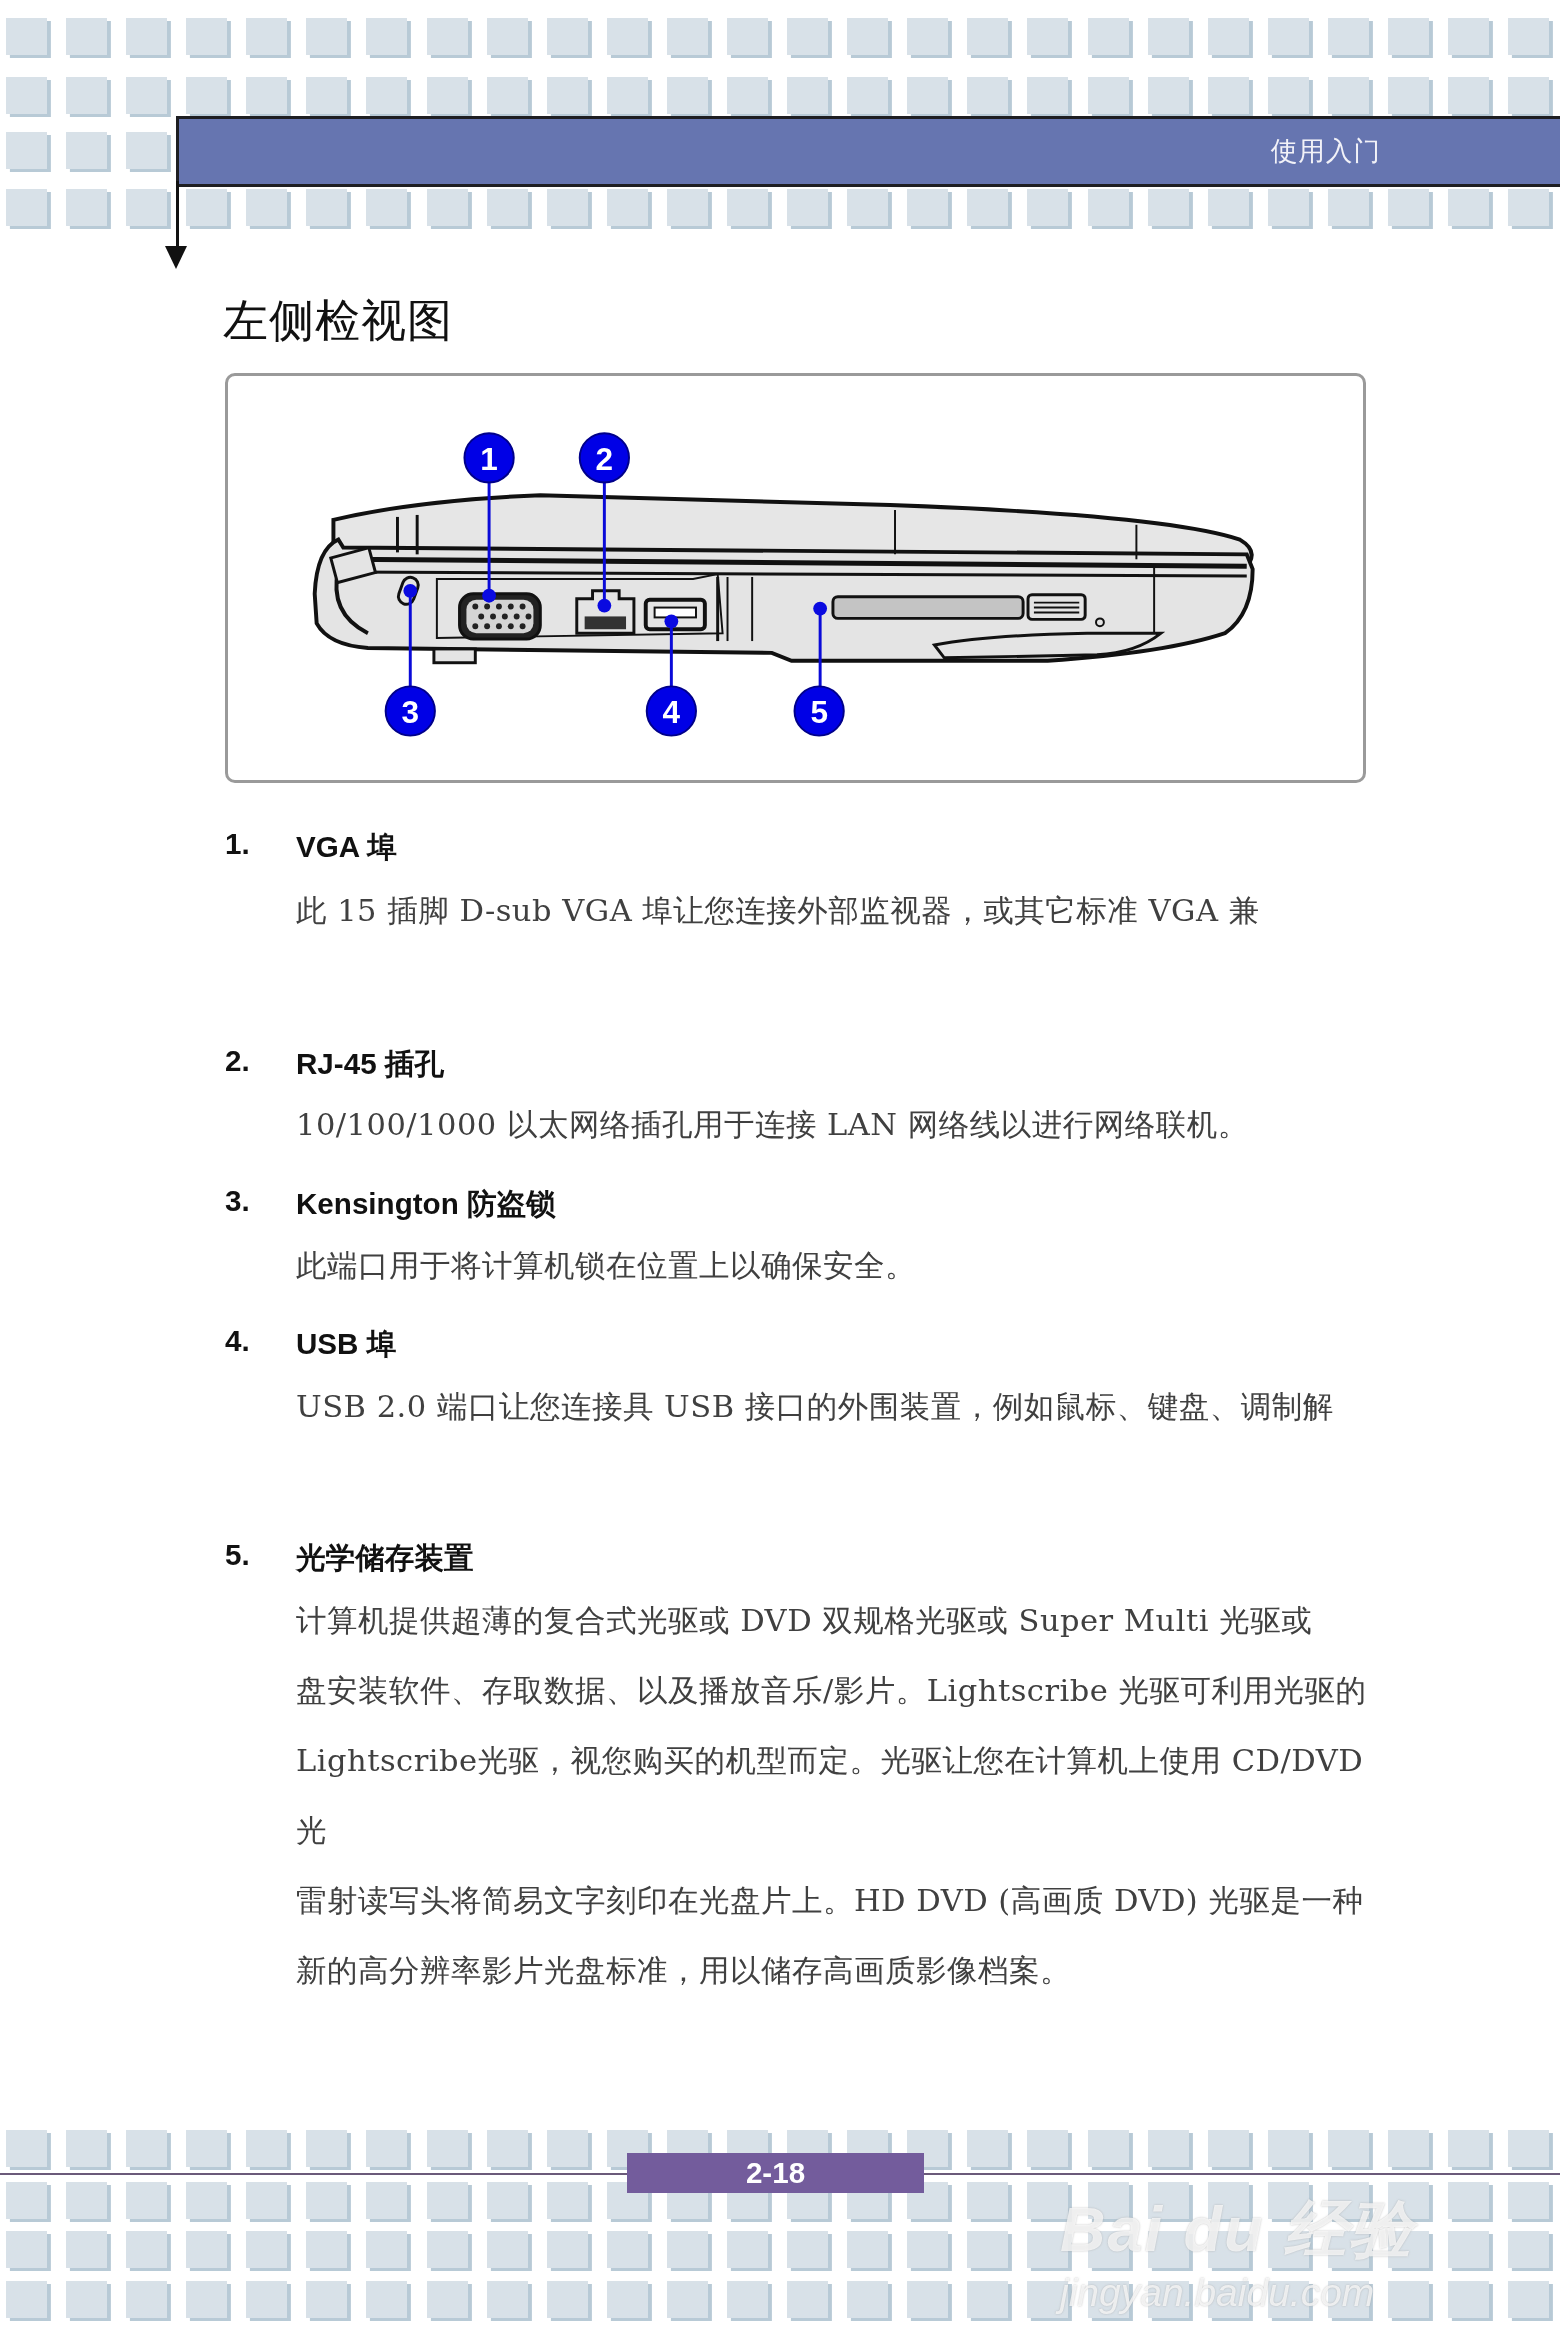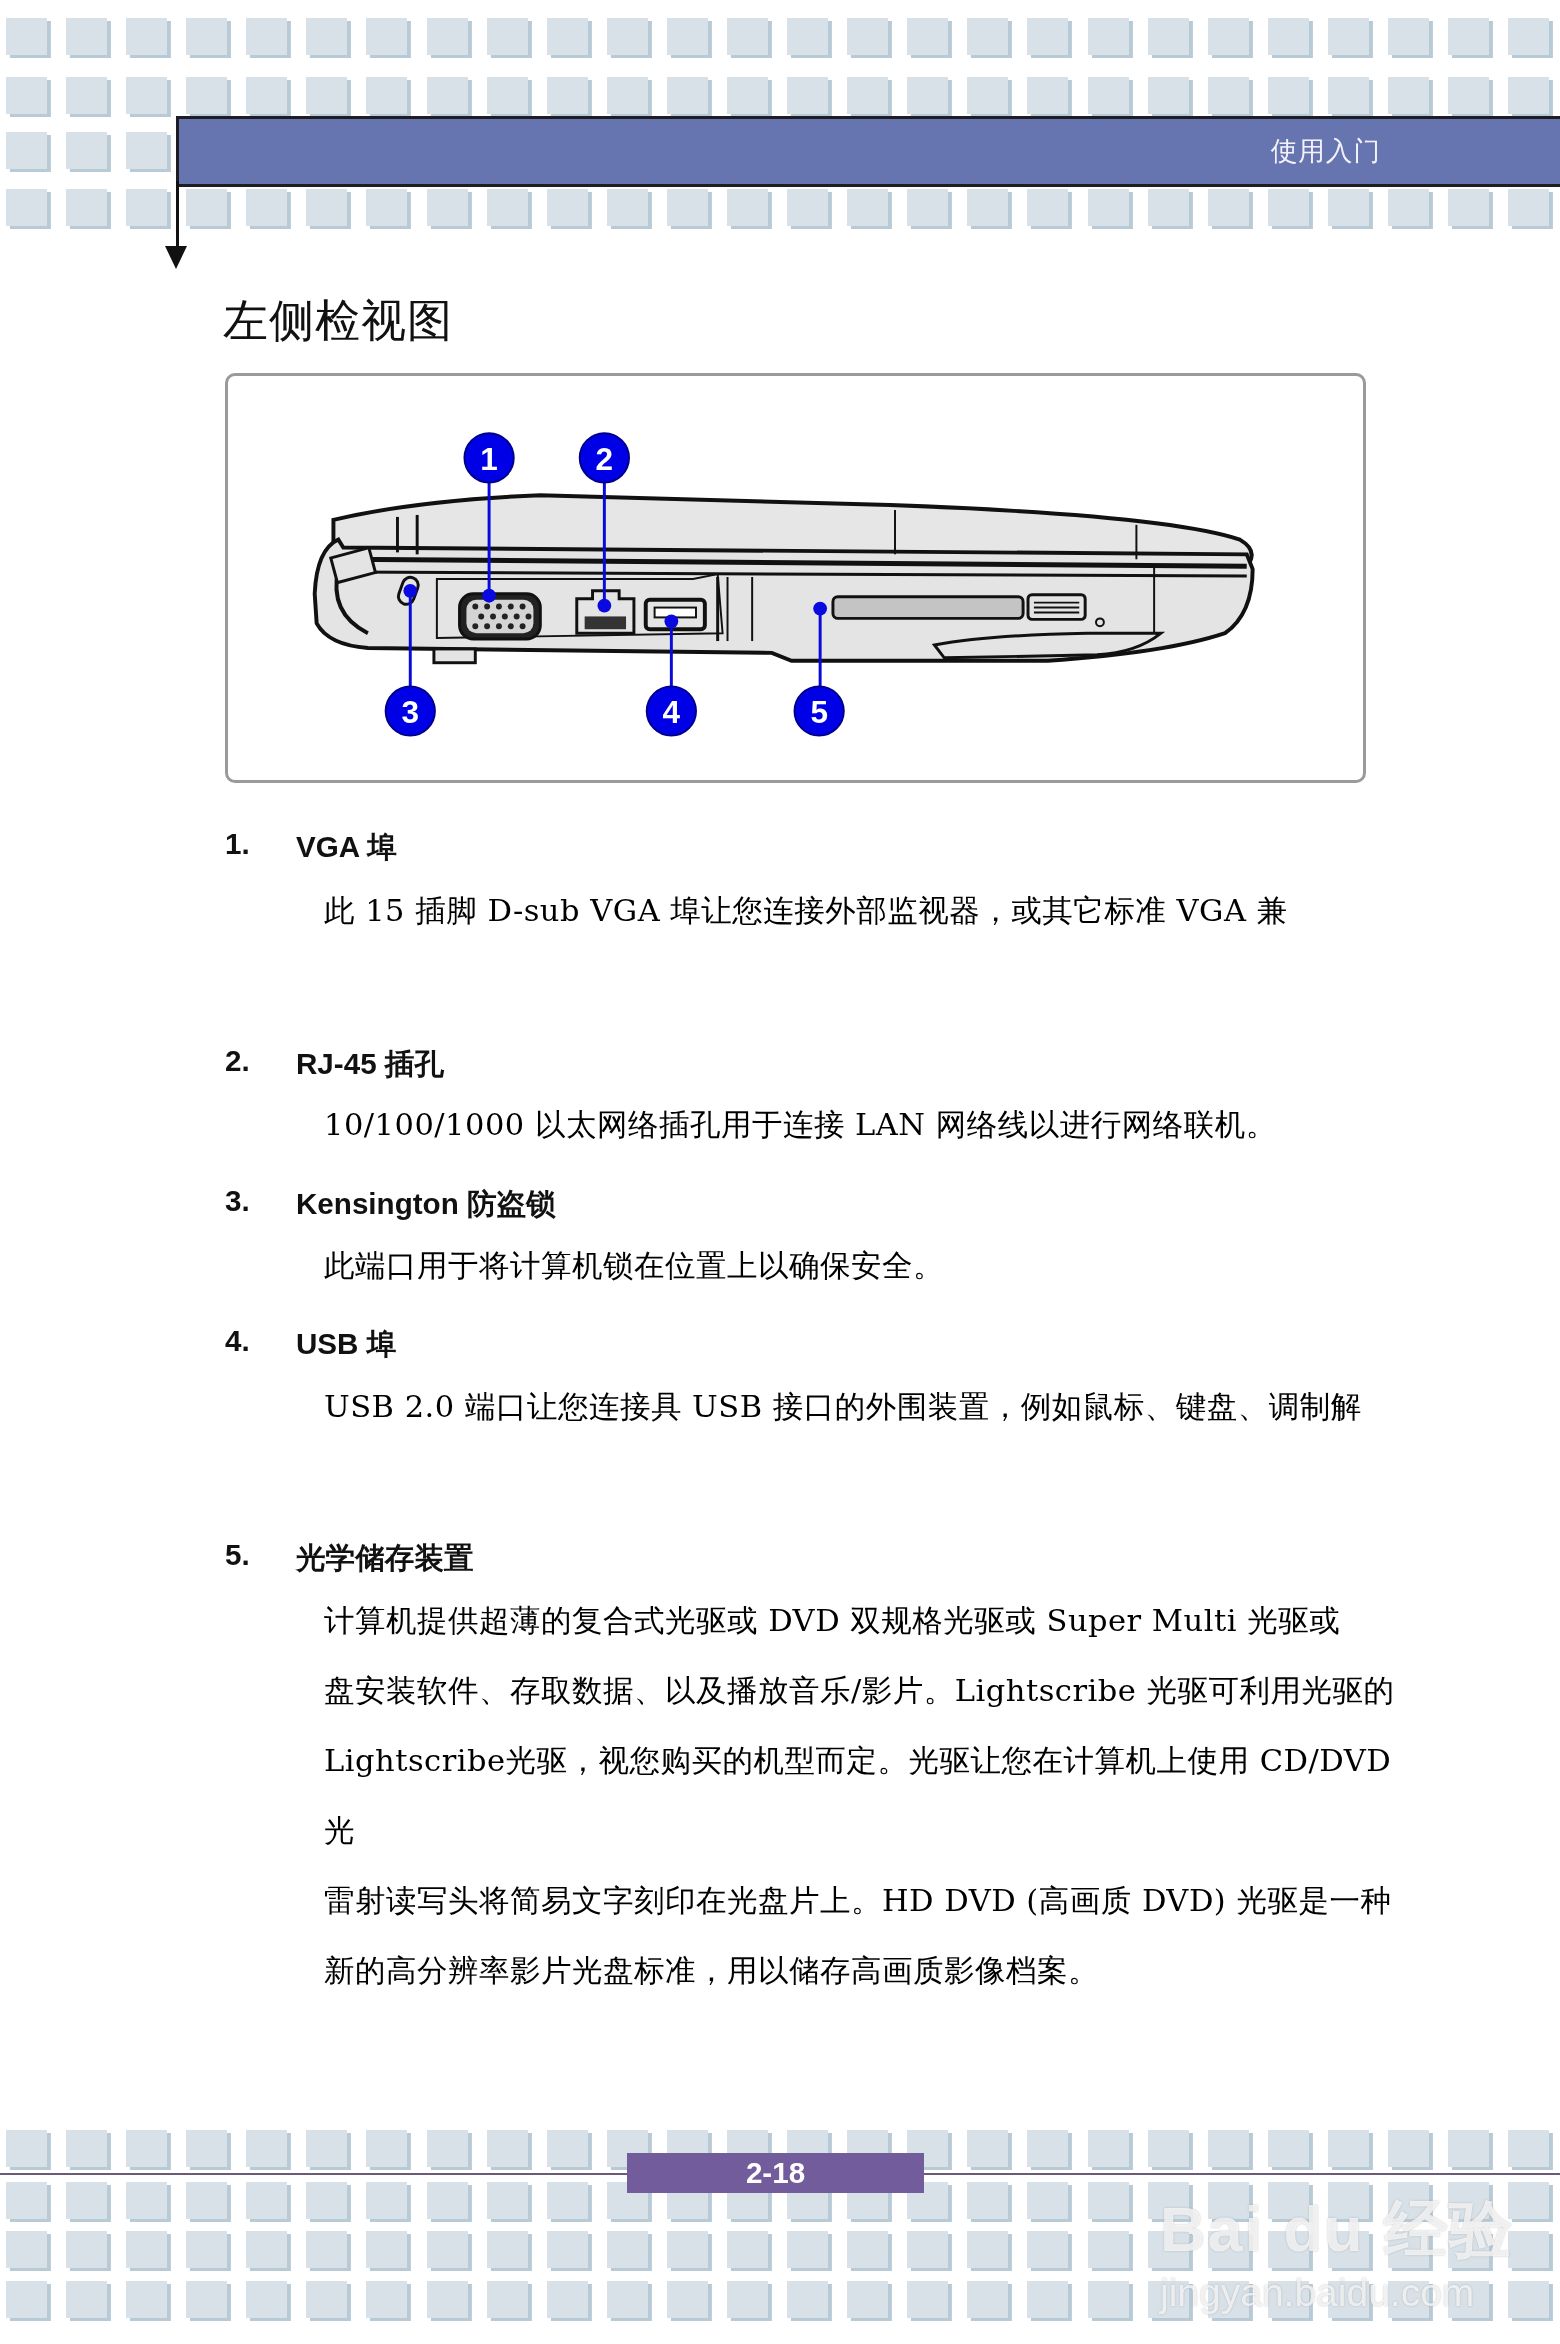--- a/index.html
+++ b/index.html
@@ -36,31 +36,32 @@
   }
   .figure-box {
     position: absolute; left: 225px; top: 373px; width: 1135px; height: 404px;
     border: 3.9px solid #9a9a9a; border-radius: 9.9px; background: #fff;
   }
   .figure-svg { position: absolute; left: 0; top: 0; }
   .items { position: absolute; left: 225px; top: 827px; width: 1143px; }
   .item-head { position: absolute; left: 0; font-weight: bold; font-size: 29.6px; color: #111; }
   .item-num { position: absolute; left: 0; }
   .item-label { position: absolute; left: 71px; white-space: nowrap; }
-  .para { position: absolute; left: 71px; width: 1074px; font-size: 30.5px; line-height: 70px; color: #000000;
-    font-family: "DejaVu Serif", serif; letter-spacing: 0.5px; margin-left: 28px; }
+  .para { position: absolute; left: 71px; width: 1074px; font-size: 30.5px; line-height: 70px; color: #404040;
+    font-family: "DejaVu Serif", serif; letter-spacing: 0.5px; }
   .footer-line { position: absolute; left: 0; top: 2173px; width: 1560px; height: 2px; background: #6b5a7a; }
   .page-label {
     position: absolute; left: 627px; top: 2153px; width: 297px; height: 40px; background: #735c9c;
     color: #fff; font-weight: bold; font-size: 29.6px; text-align: center; line-height: 40px;
   }
   .watermark {
-    position: absolute; left: 1160px; top: 2143px; width: 355px; height: 187px;
+    position: absolute; left: 1060px; top: 2143px; width: 355px; height: 187px;
     color: rgba(255,255,255,0.75); font-weight: bold;
     text-shadow: 0 0 2px rgba(150,150,150,0.6);
+    font-style: italic;
   }
   .wm-brand { position: absolute; left: 0; top: 44px; font-size: 63px; letter-spacing: 2px; }
   .wm-url { position: absolute; left: 0; top: 128px; font-size: 39px; font-weight: normal; }
 </style>
 </head>
 <body>
 
 <div class="grid" id="hdr-grid" style="top:0;height:236px;">
     <div class="sq-row" style="top: 17.7px;">
       <div class="sq" style="left: 5.9px;"></div>

